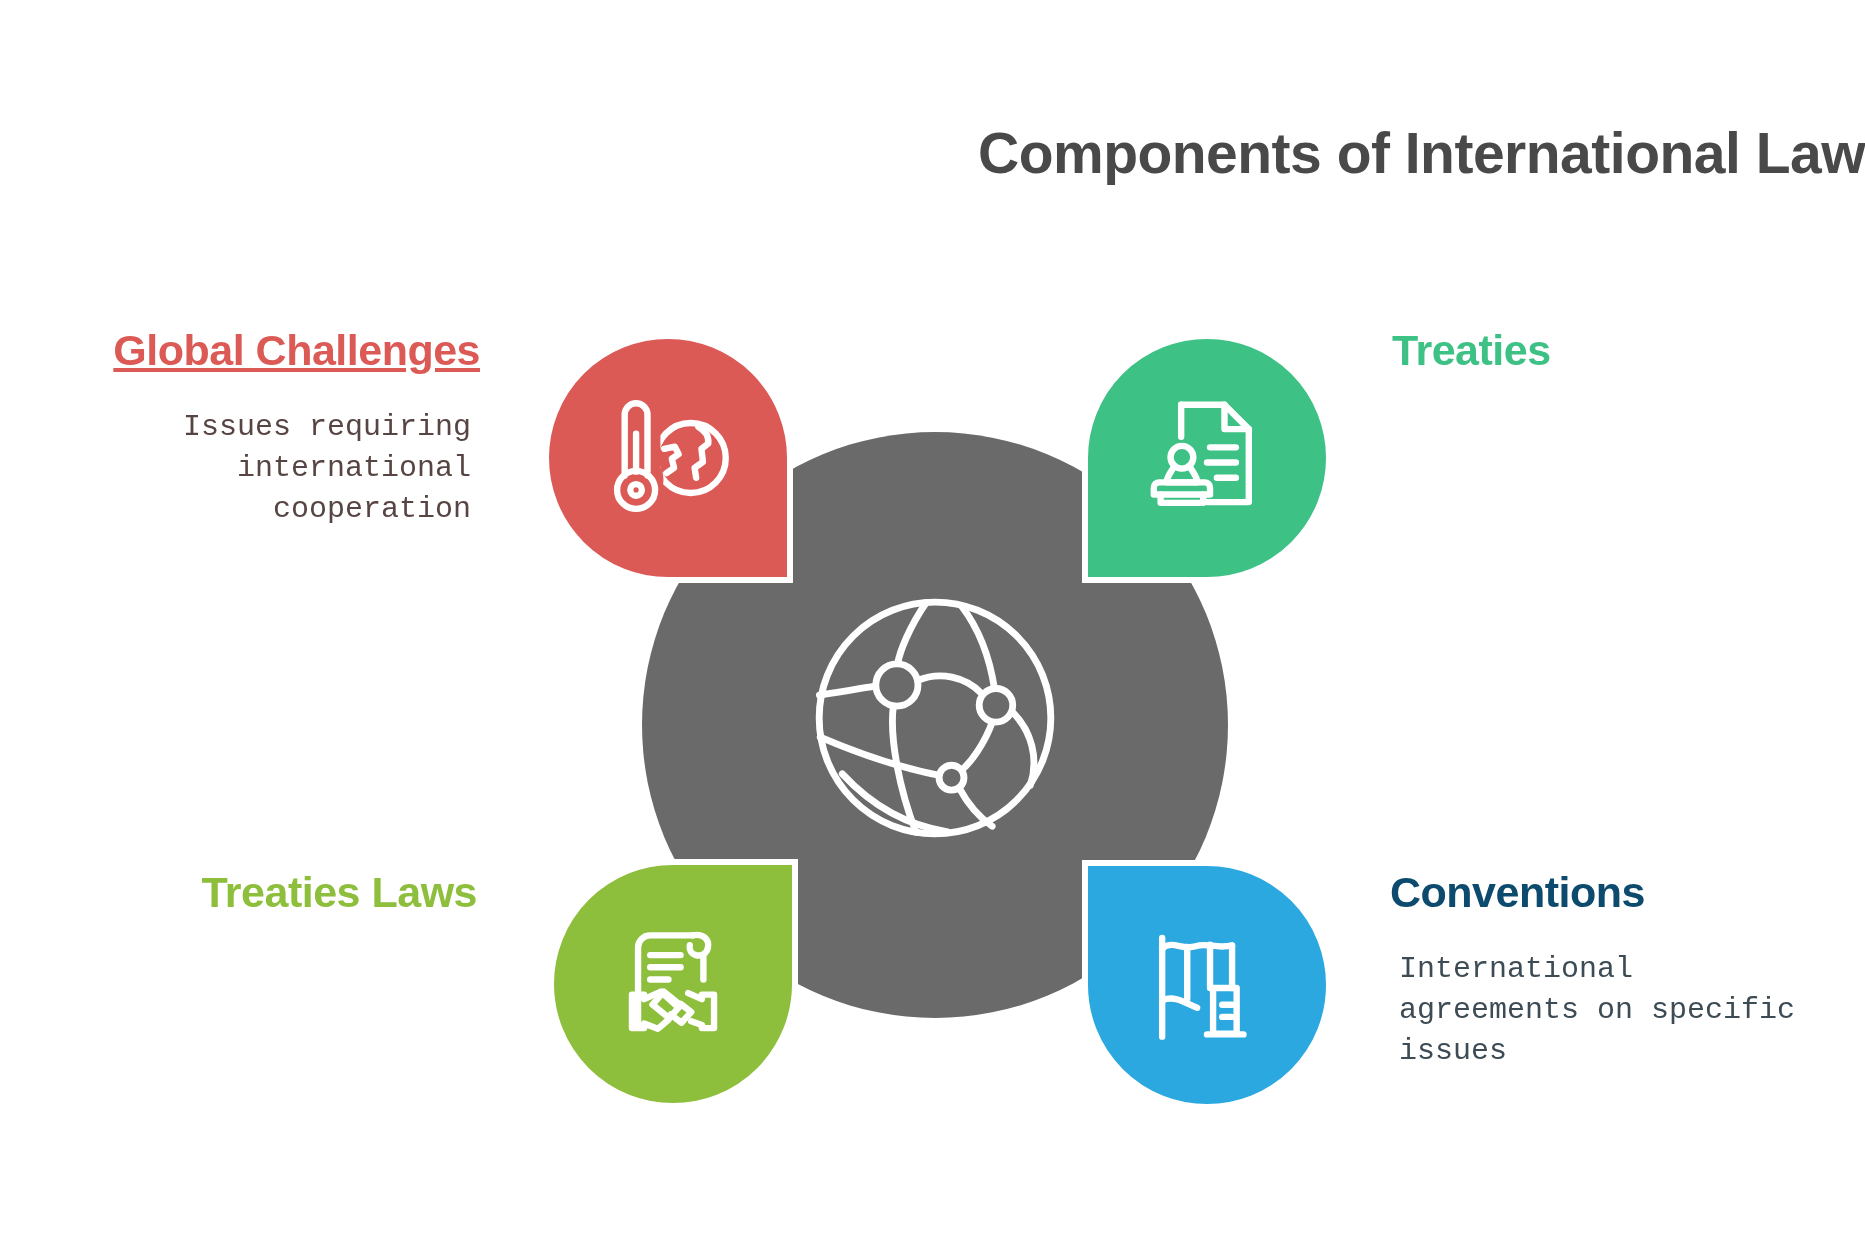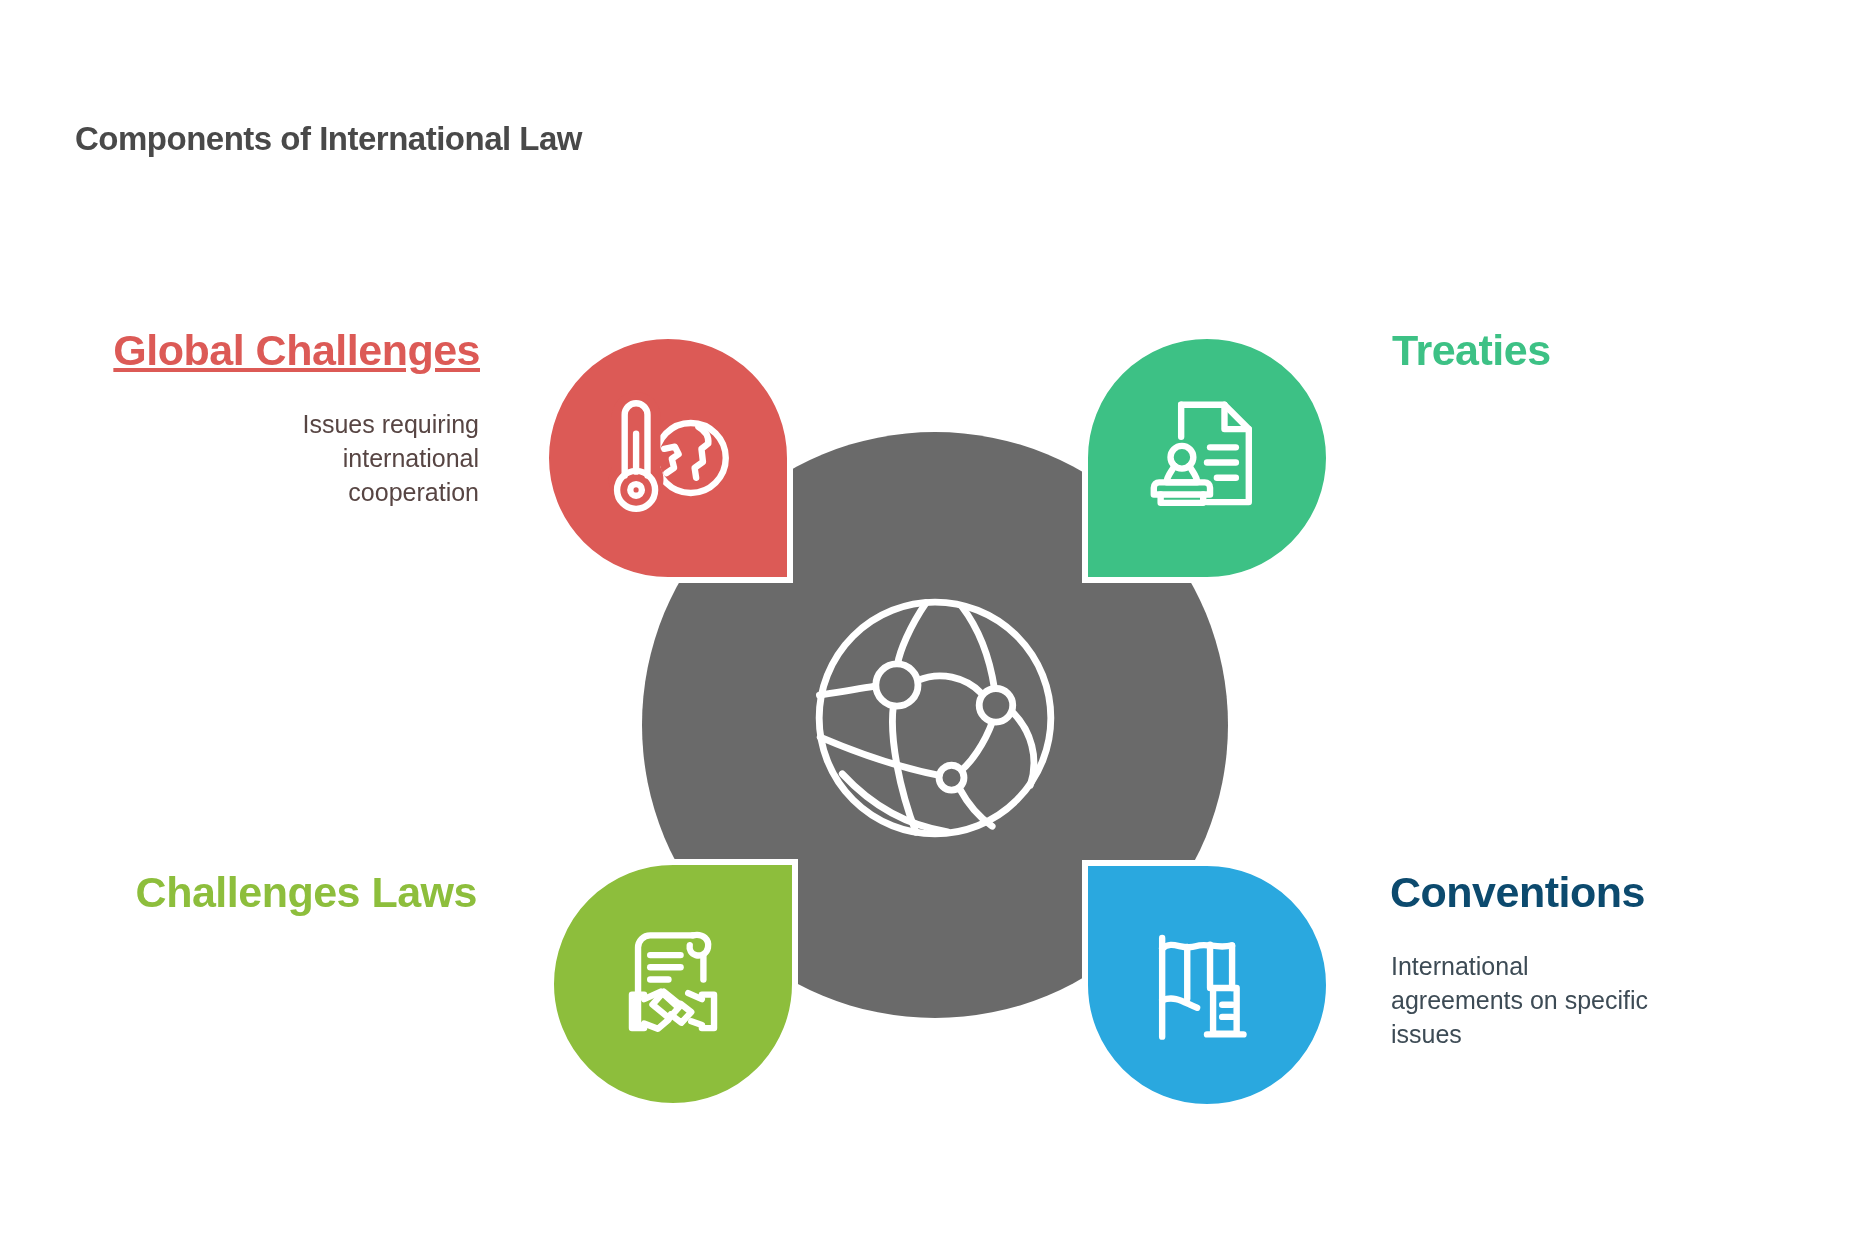--- a/index.html
+++ b/index.html
@@ -6,22 +6,22 @@
   .stage{
     position:relative;
     width:1865px;height:1246px;
     background:#ffffff;
     font-family:"Liberation Sans", sans-serif;
     overflow:hidden;
   }
   .title{
     position:absolute;
     left:75px;right:0;top:120px;
-    text-align:left;
-    font-size:33px;
+    text-align:right;
+    font-size:57px;
     font-weight:700;
     letter-spacing:-0.5px;
     margin:0;
   }
   .center-circle{
     position:absolute;
     left:642px;top:432px;
     width:586px;height:586px;
     border-radius:50%;
   }
@@ -53,24 +53,25 @@
   }
   .text-block{position:absolute;max-width:460px;}
   .text-block h2{
     margin:0 0 32px 0;
     font-size:43px;
     font-weight:700;
     line-height:1.15;
     letter-spacing:-0.5px;
   }
   .text-block p{
-    margin:1px;
-    font-size:25px;
+    margin:9px;
+    font-size:30px;
     line-height:1.36;
     white-space:pre-line;
+    font-family:Liberation Mono, monospace;
   }
   .tb-tl{right:1385px;top:326px;text-align:right;}
   .tb-tr{left:1392px;top:326px;text-align:left;}
   .tb-bl{right:1388px;top:868px;text-align:right;}
   .tb-br{left:1390px;top:868px;text-align:left;}
 </style>
 </head>
 <body>
 
 <div class="stage">
@@ -177,21 +178,21 @@
     <p style="color: rgb(87, 69, 67);">Issues requiring
 international
 cooperation</p>
   </div>
 
   <div class="text-block tb-tr">
     <h2 style="color: rgb(61, 193, 133);">Treaties</h2>
   </div>
 
   <div class="text-block tb-bl">
-    <h2 style="color: rgb(141, 190, 60);">Challenges Laws</h2>
+    <h2 style="color: rgb(141, 190, 60);">Treaties Laws</h2>
   </div>
 
   <div class="text-block tb-br">
     <h2 style="color: #0c4a6e;">Conventions</h2>
     <p style="color: rgb(61, 75, 85);">International
 agreements on specific
 issues</p>
   </div>
 
 </div>

